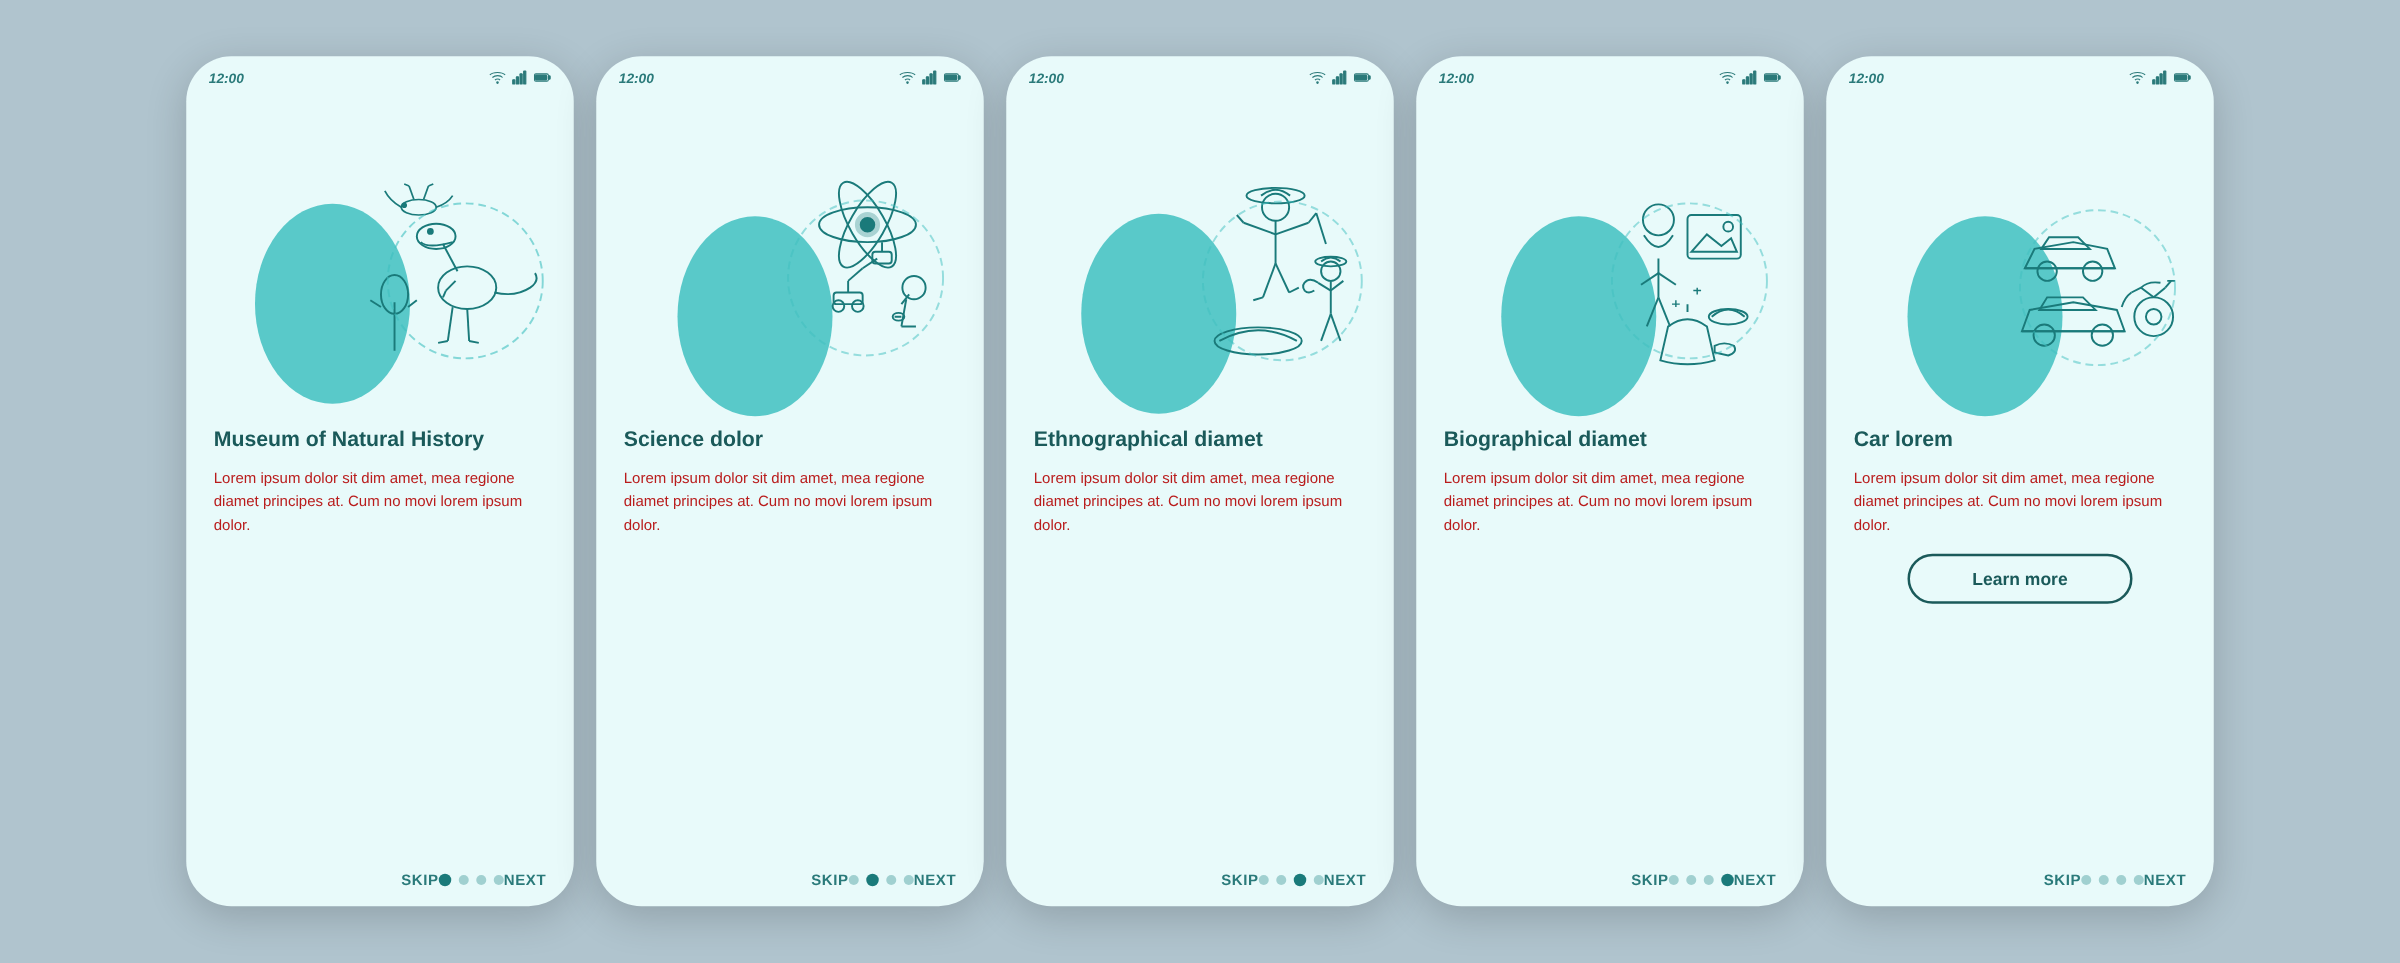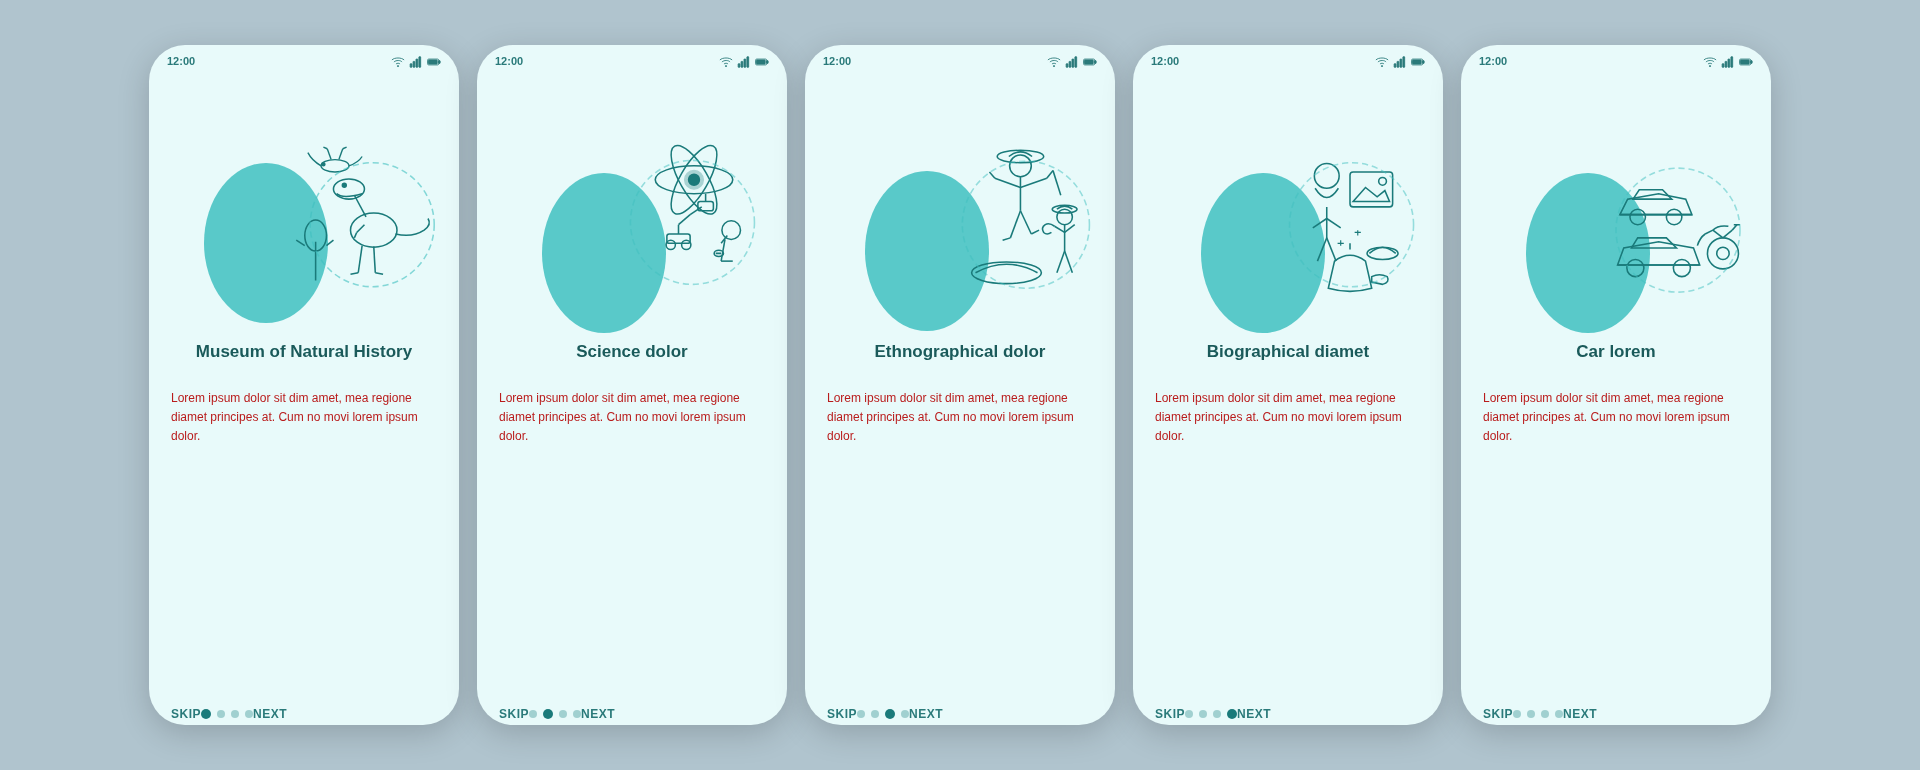--- a/index.html
+++ b/index.html
@@ -31,26 +31,27 @@
       display: flex;
       flex-direction: column;
       overflow: hidden;
       position: relative;
     }
 
     
     .status-bar {
       display: flex;
       justify-content: space-between;
-      align-items: flex-start;
+      align-items: flex-end;
       padding: 10px 18px 4px 18px;
       font-size: 11px;
       color: #2a7a7a;
       font-weight: 600;
       flex-shrink: 0;
+      font-style: italic;
     }
 
     .status-icons {
       display: flex;
       gap: 4px;
       align-items: center;
     }
 
     .status-icons svg {
       width: 14px;
@@ -80,22 +81,22 @@
       flex: 1;
       padding: 8px 22px 0 22px;
       display: flex;
       flex-direction: column;
     }
 
     .card-title {
       font-size: 17px;
       font-weight: 700;
       color: #1a5a5a;
-      text-align: center;
-      margin-bottom: 26px;
+      text-align: left;
+      margin-bottom: 10px;
       line-height: 1.3;
     }
 
     .card-body {
       font-size: 12px;
       color: #b91c1c;
       line-height: 1.6;
       text-align: left;
     }
 
@@ -110,23 +111,23 @@
       font-size: 14px;
       font-weight: 700;
       cursor: pointer;
       text-align: center;
       width: 180px;
     }
 
     
     .bottom-nav {
       display: flex;
-      justify-content: flex-start;
+      justify-content: flex-end;
       align-items: center;
-      padding: 12px 22px 4px 22px;
+      padding: 12px 22px 14px 22px;
       flex-shrink: 0;
     }
 
     .nav-skip, .nav-next {
       font-size: 12px;
       font-weight: 700;
       color: #2a7a7a;
       cursor: pointer;
       letter-spacing: 0.5px;
     }
@@ -404,21 +405,21 @@
 
         <g stroke="#1a7a7a" stroke-width="2" fill="none">
           <ellipse cx="100" cy="210" rx="45" ry="14"></ellipse>
           <path d="M60 210 Q100 188 140 210"></path>
         </g>
 
         <circle cx="125" cy="148" r="82" stroke="#40c0c0" stroke-width="2" stroke-dasharray="8 5" fill="none" opacity="0.5"></circle>
       </svg>
     </div>
     <div class="content">
-      <div class="card-title">Ethnographical dolor</div>
+      <div class="card-title">Ethnographical diamet</div>
       <div class="card-body">Lorem ipsum dolor sit dim amet, mea regione diamet principes at. Cum no movi lorem ipsum dolor.</div>
     </div>
     <div class="bottom-nav">
       <span class="nav-skip">SKIP</span>
       <div class="dots">
         <div class="dot"></div>
         <div class="dot"></div>
         <div class="dot active"></div>
         <div class="dot"></div>
       </div>
@@ -570,20 +571,21 @@
           <path d="M155 160 Q148 165 145 175"></path>
 
         </g>
 
         <circle cx="120" cy="155" r="80" stroke="#40c0c0" stroke-width="2" stroke-dasharray="8 5" fill="none" opacity="0.5"></circle>
       </svg>
     </div>
     <div class="content">
       <div class="card-title">Car lorem</div>
       <div class="card-body">Lorem ipsum dolor sit dim amet, mea regione diamet principes at. Cum no movi lorem ipsum dolor.</div>
+      <button class="learn-more-btn">Learn more</button>
     </div>
     <div class="bottom-nav">
       <span class="nav-skip">SKIP</span>
       <div class="dots">
         <div class="dot"></div>
         <div class="dot"></div>
         <div class="dot"></div>
         <div class="dot"></div>
       </div>
       <span class="nav-next">NEXT</span>

